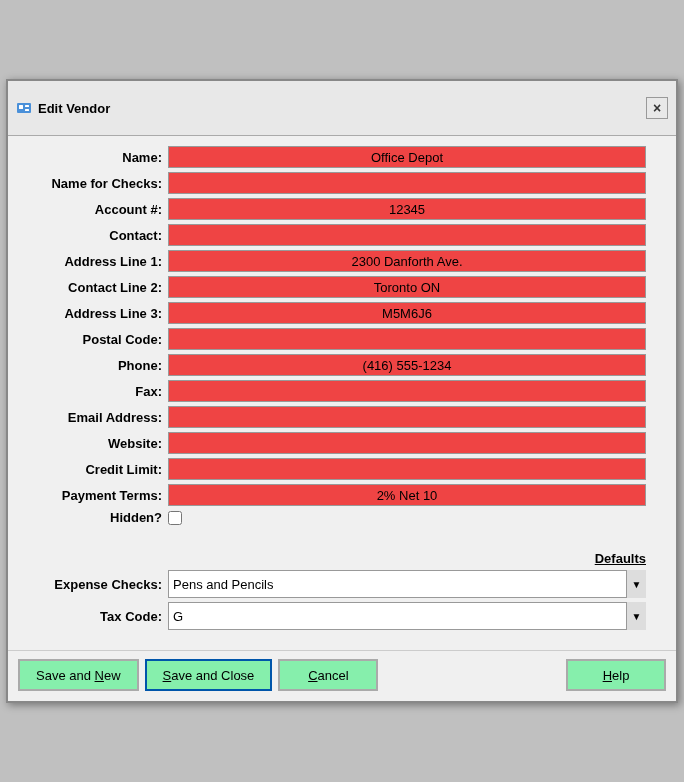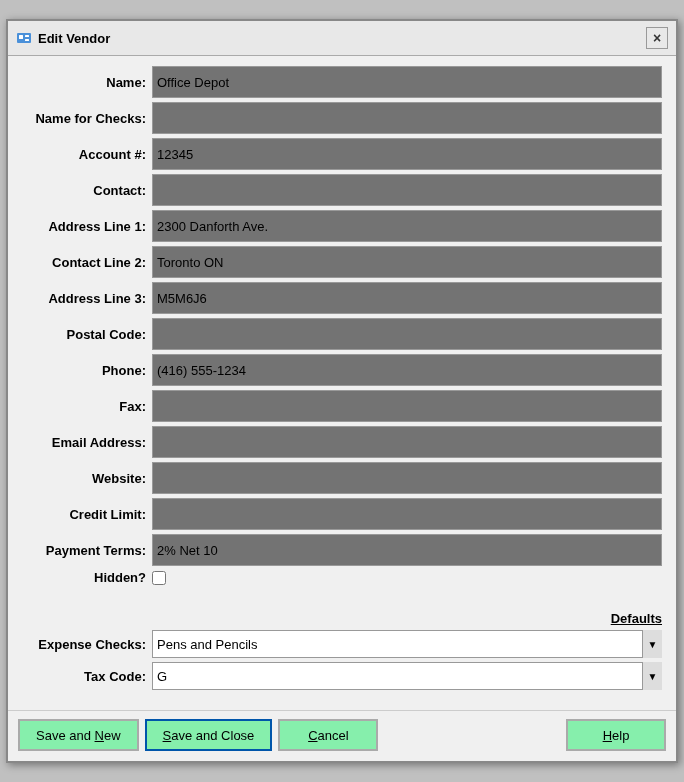--- a/index.html
+++ b/index.html
@@ -15,21 +15,21 @@
     }
     .window {
       width: 672px;
       background: #f0f0f0;
       border: 2px solid #888;
       box-shadow: 2px 2px 8px rgba(0,0,0,0.4);
     }
     .title-bar {
       background: #e8e8e8;
       border-bottom: 1px solid #aaa;
-      padding: 6px 8px;
+      padding: 16px 8px;
       display: flex;
       align-items: center;
       justify-content: space-between;
       user-select: none;
     }
     .title-bar-left {
       display: flex;
       align-items: center;
       gap: 6px;
     }
@@ -48,44 +48,45 @@
       border: 1px solid #999;
       cursor: pointer;
       display: flex;
       align-items: center;
       justify-content: center;
       font-size: 14px;
       font-weight: bold;
       color: #333;
     }
     .content {
-      padding: 10px 14px;
+      padding: 10px 30px;
     }
     .form-row {
       display: flex;
       align-items: center;
       margin-bottom: 4px;
     }
     .form-label {
       text-align: right;
       width: 130px;
       min-width: 130px;
       padding-right: 6px;
       font-weight: bold;
       font-size: 13px;
       color: #000;
     }
     .form-input {
       flex: 1;
-      height: 32px;
+      height: 22px;
       border: 1px solid #999;
-      background: #737373;
+      background: #ef4444;
       padding: 1px 4px;
       font-size: 13px;
       font-family: inherit;
+      text-align: center;
     }
     .section-header {
       text-align: right;
       padding: 6px 0 4px 0;
       margin-top: 20px;
     }
     .section-header a {
       font-weight: bold;
       text-decoration: underline;
       color: #000;

